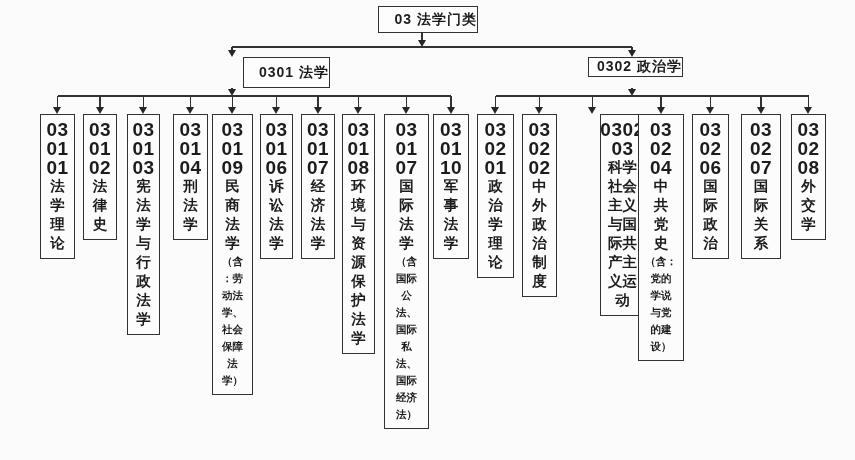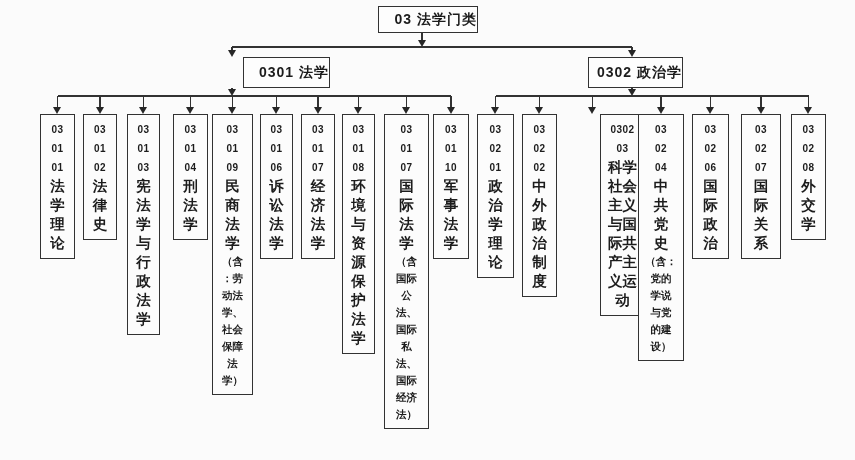--- a/index.html
+++ b/index.html
@@ -12,21 +12,21 @@
     box-sizing:border-box;display:flex;align-items:center;justify-content:flex-end;
     font-weight:700;
   }
   .root{font-size:14px;letter-spacing:1px;}
   .branch{font-size:14px;letter-spacing:1px;}
   .leaf{
     flex-direction:column;justify-content:flex-start;align-items:center;
     padding:5px 0;background:#fcfcfc;
   }
   .ln{font-size:14.5px;line-height:19px;text-align:center;white-space:nowrap;}
-  .ln.digits{font-size:10px;letter-spacing:.5px;}
+  .ln.digits{font-size:19px;letter-spacing:.5px;}
   .ln.note{font-size:10.5px;line-height:17px;}
   .hline,.vline{position:absolute;background:#323232;}
   .hline{height:1.6px;}
   .vline{width:1.6px;}
   .arr{
     position:absolute;width:0;height:0;
     border-left:4.5px solid transparent;border-right:4.5px solid transparent;
     border-top:7px solid #262626;
   }
 </style>
@@ -85,21 +85,21 @@
     </div>
 
   <div class="node root" id="rootBox" style="left: 378px; top: 6px; width: 100px; height: 27px;">
     <span>03 法学门类</span>
   </div>
 
   <div class="node branch" id="branch0" style="left: 195px; top: 57px; width: 87px; height: 31px; margin-left: 48px;">
     <span>0301 法学</span>
   </div>
 
-  <div class="node branch" id="branch1" style="left: 588px; top: 57px; width: 95px; height: 31px;">
+  <div class="node branch" id="branch1" style="left: 588px; top: 57px; width: 95px; height: 20px;">
     <span>0302 政治学</span>
   </div>
 
   <div id="leaves">
       <div class="node leaf" style="left: 40px; top: 114px; width: 35px;">
         <div class="ln digits">03</div>
         <div class="ln digits">01</div>
         <div class="ln digits">01</div>
         <div class="ln">法</div>
         <div class="ln">学</div>

